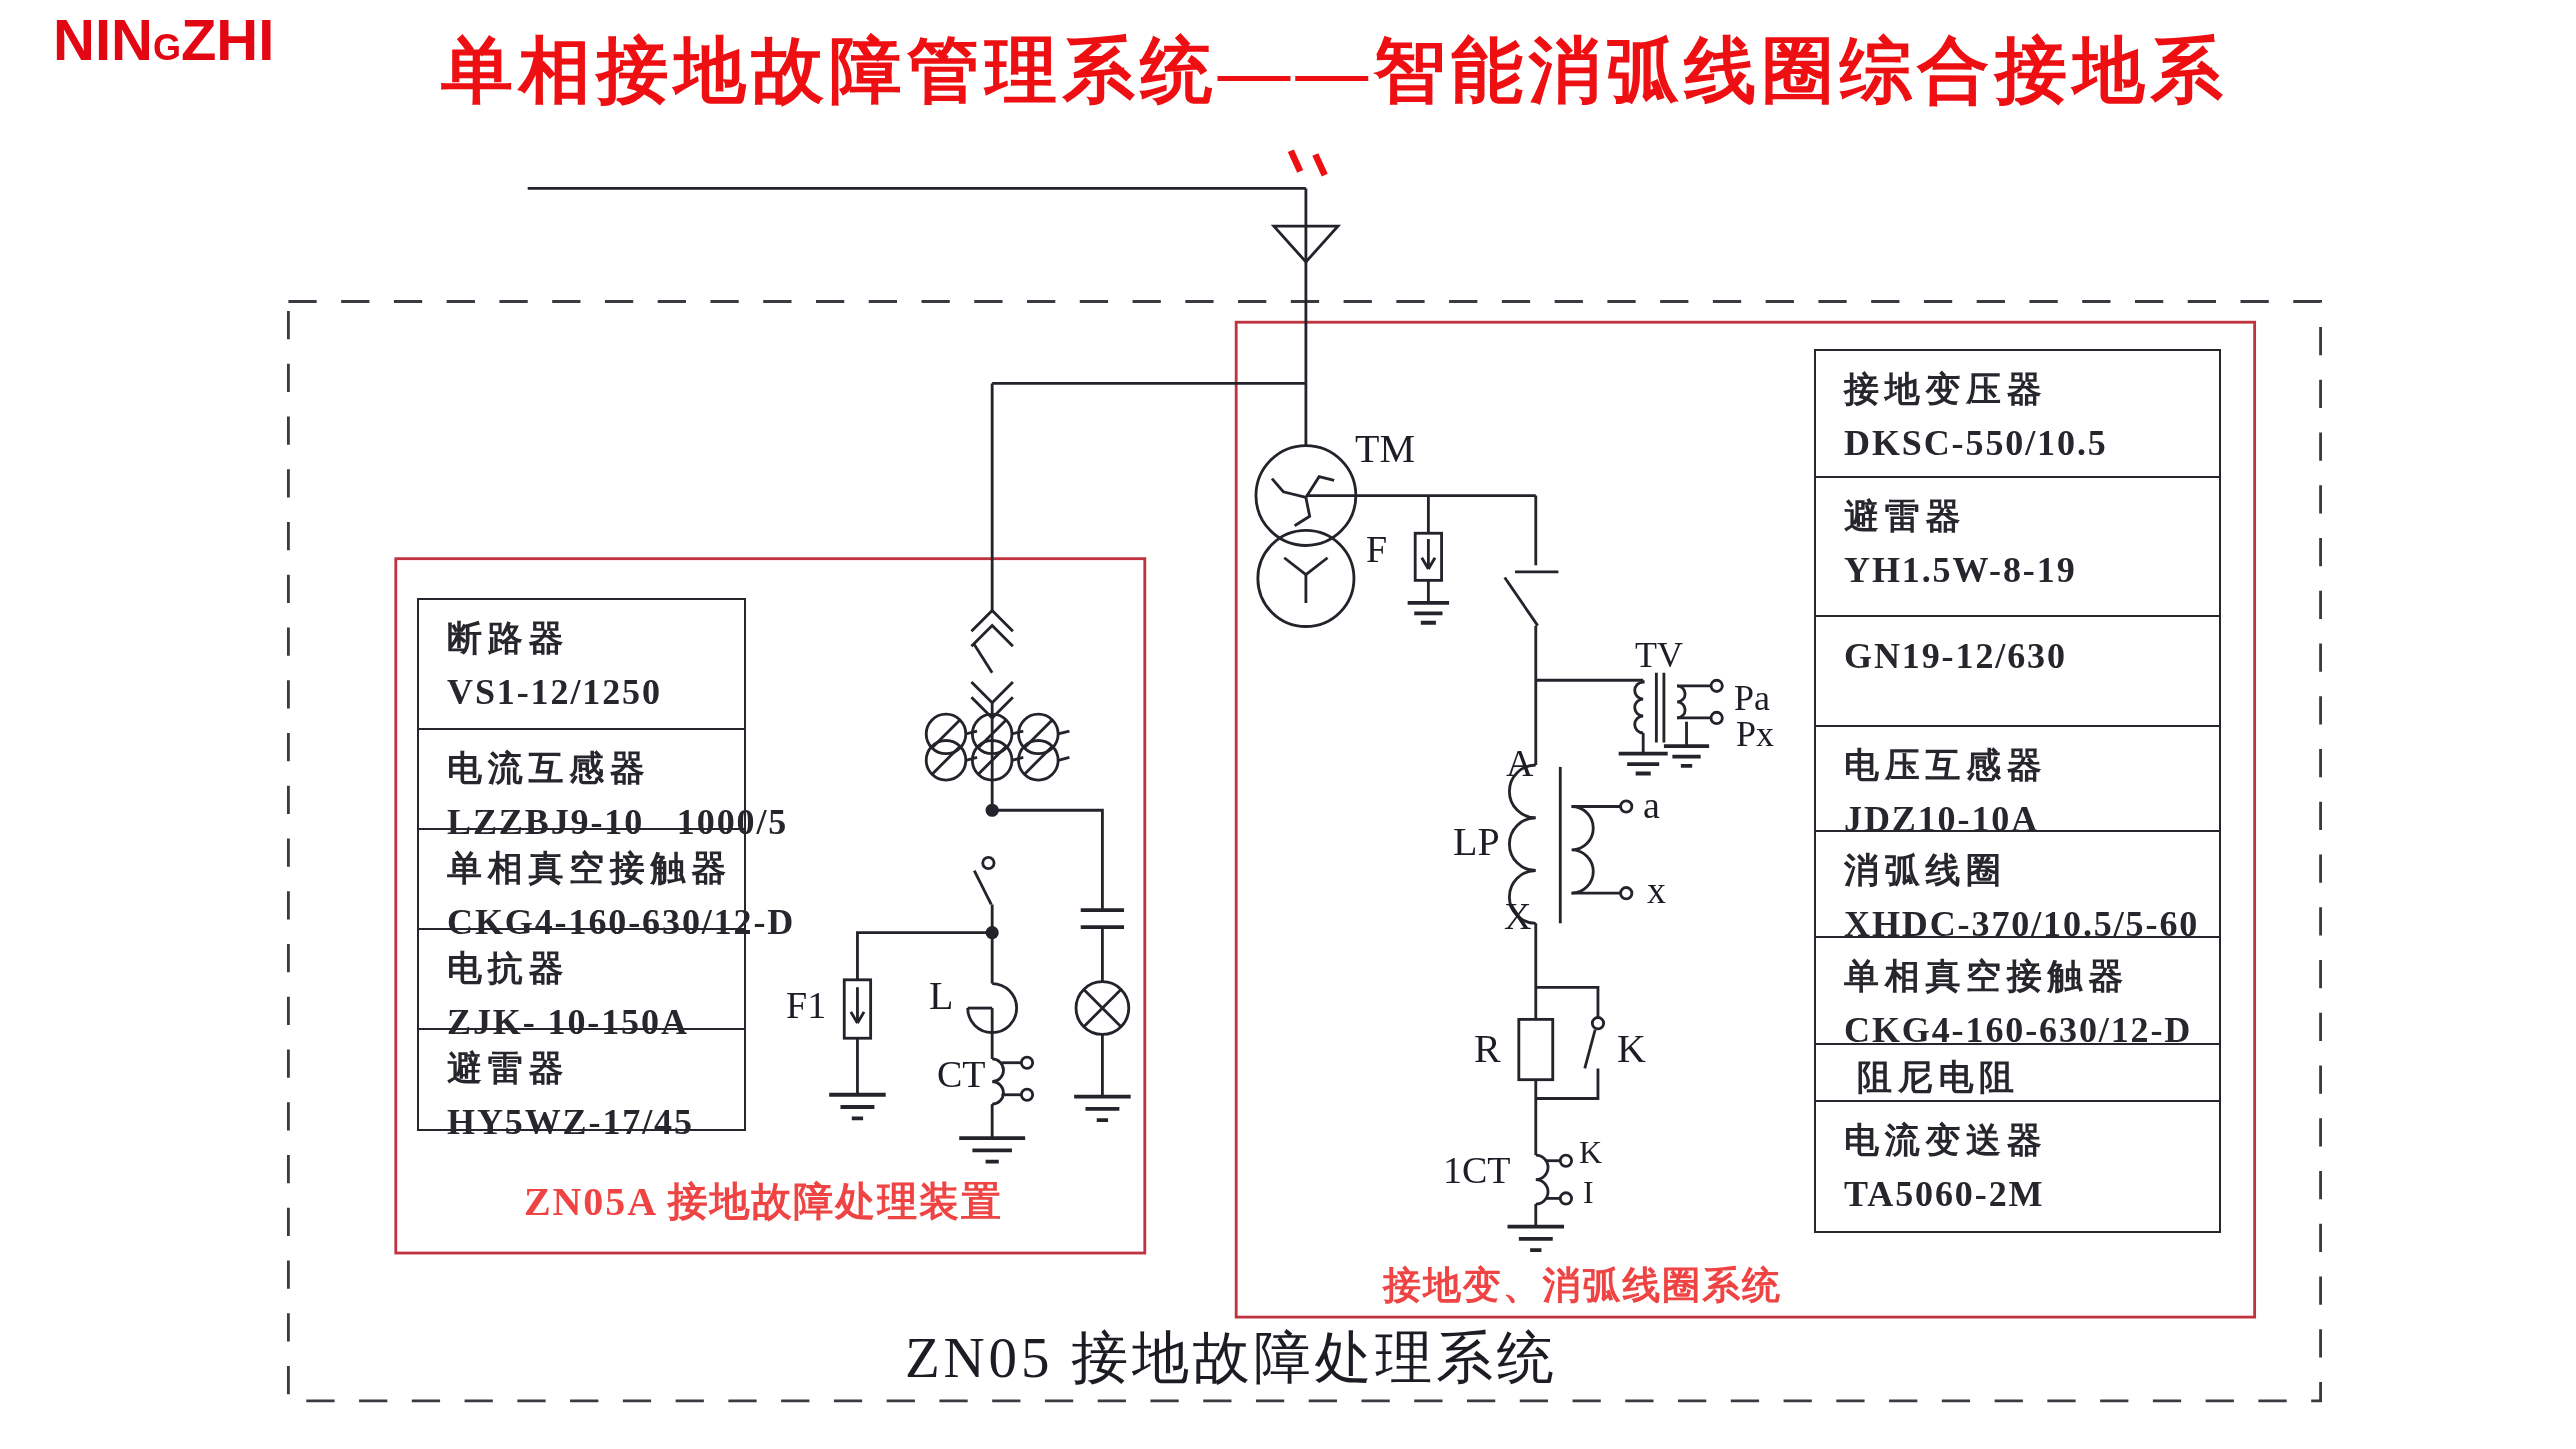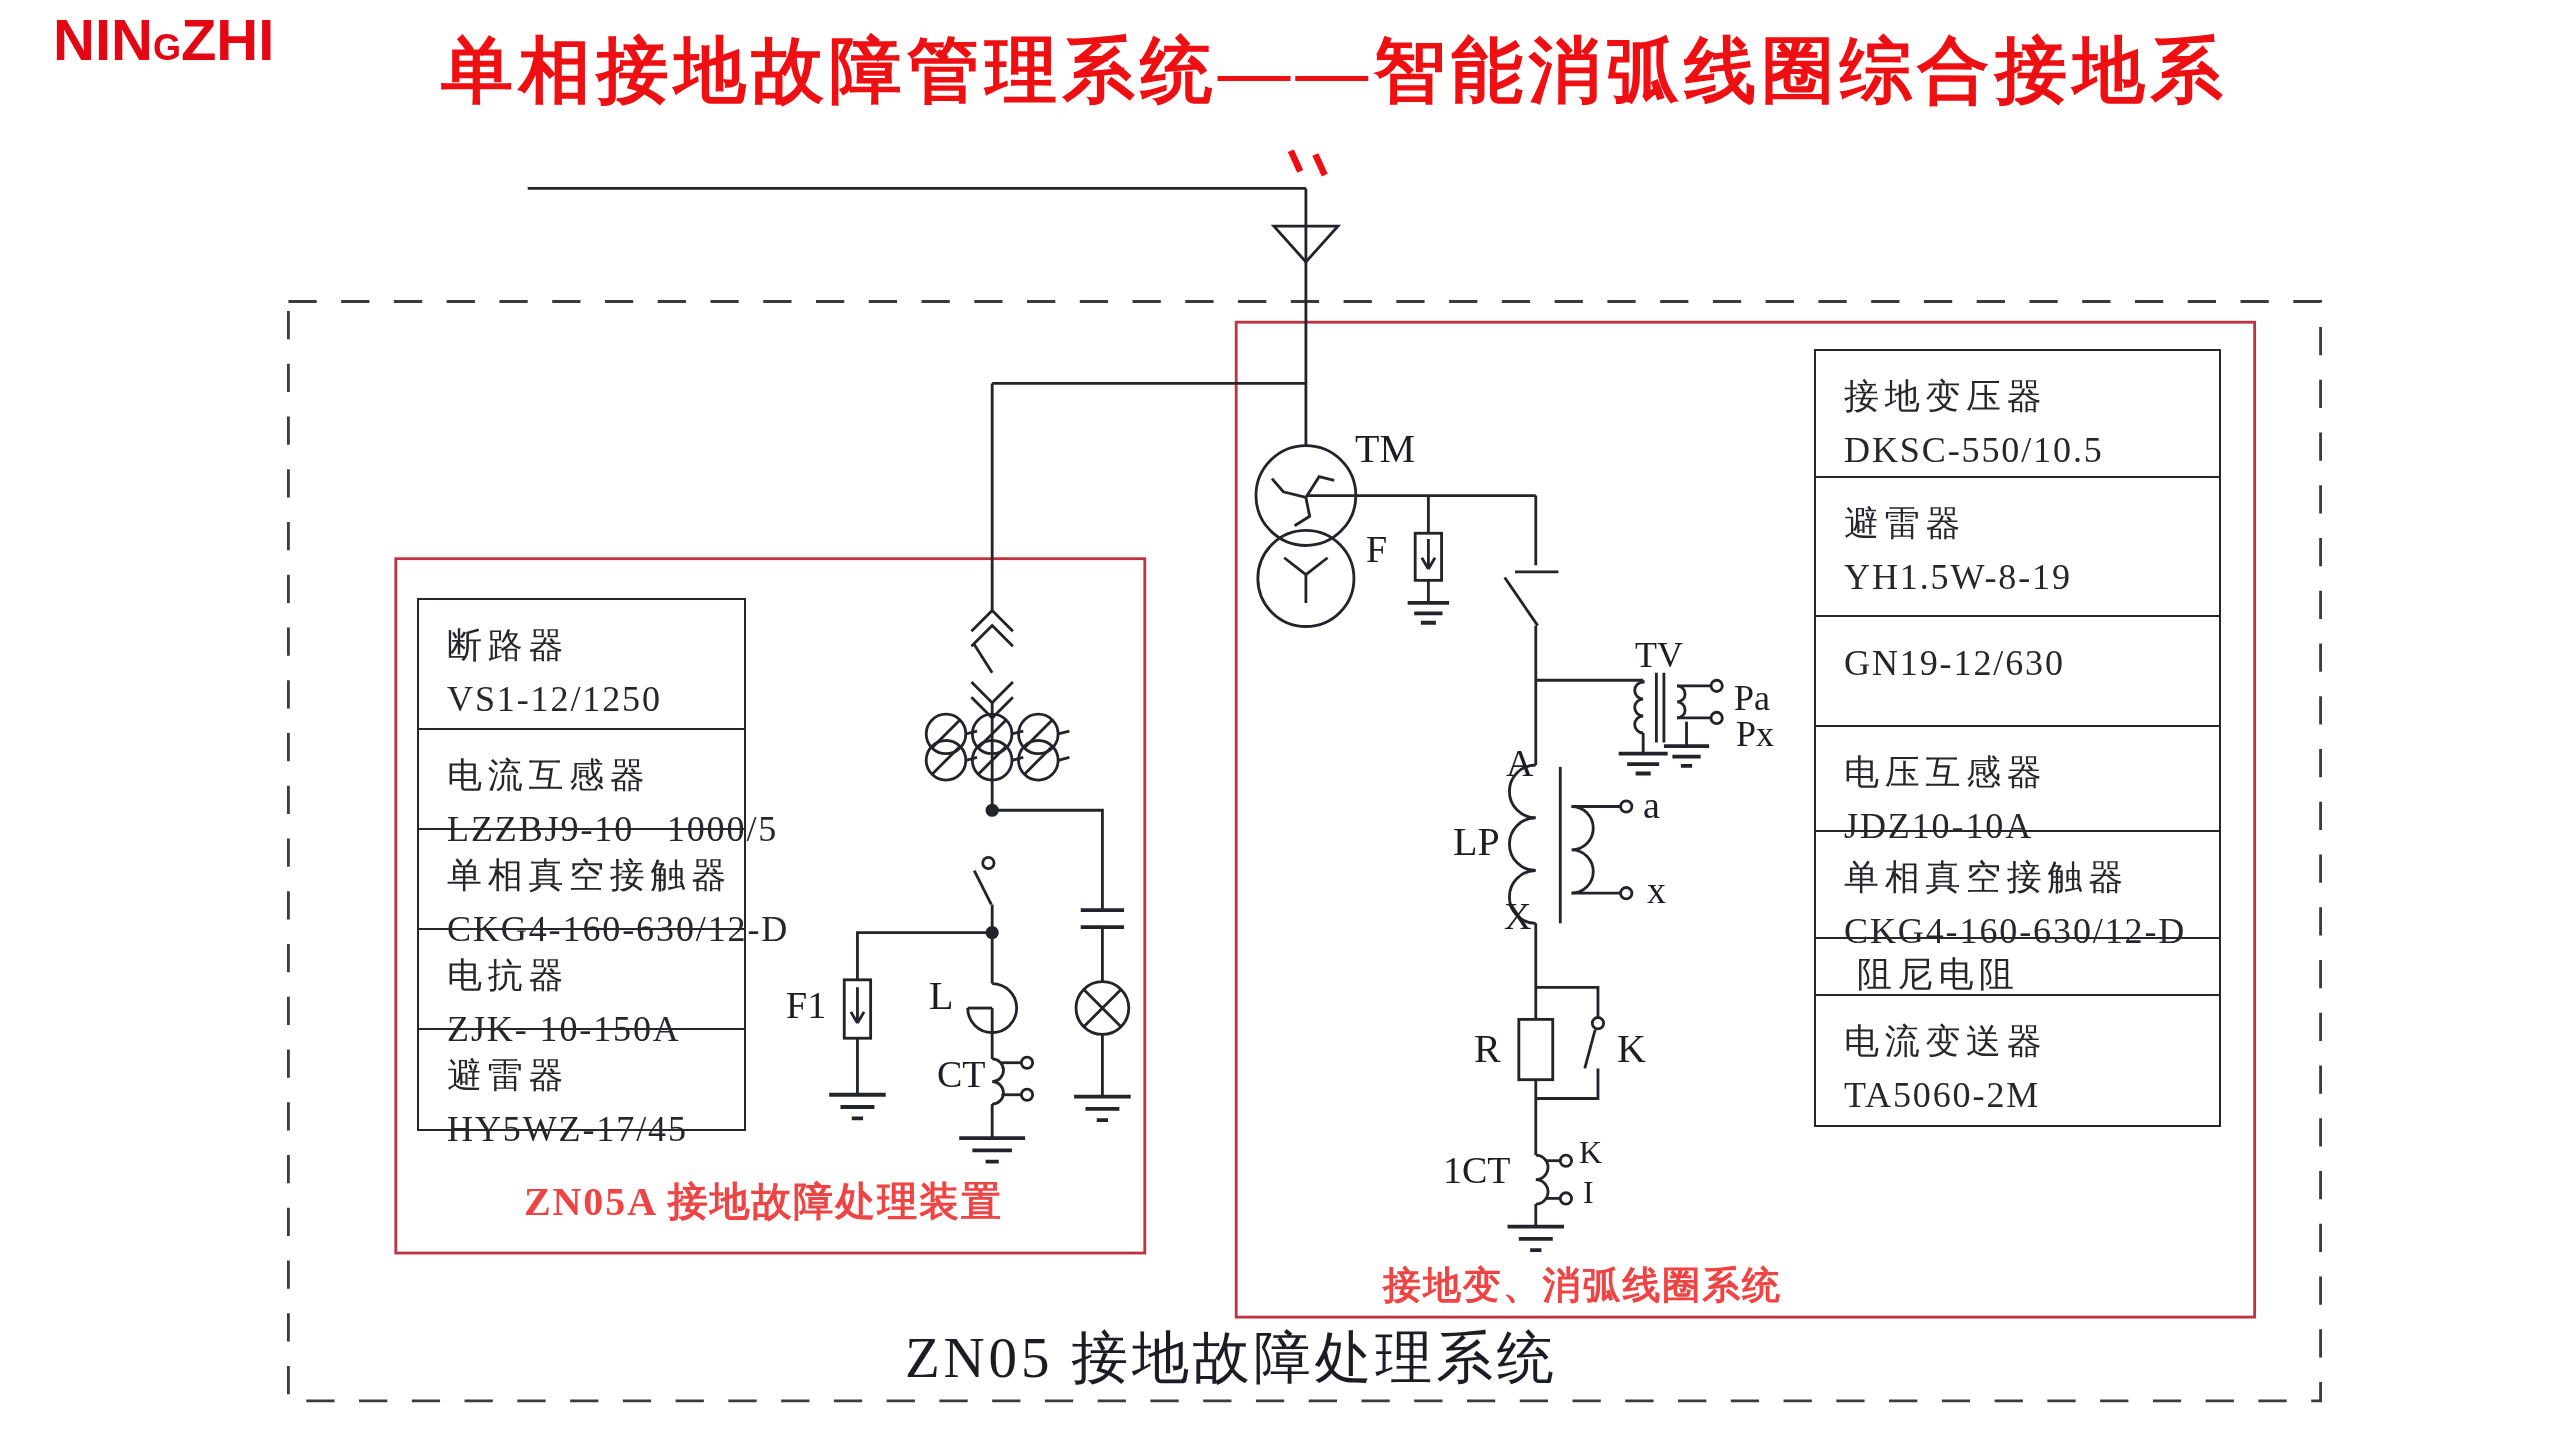--- a/index.html
+++ b/index.html
@@ -11,21 +11,21 @@
         font-weight:900;font-size:58px;letter-spacing:0px;line-height:1;}
   .logo .small-g{font-size:36px;}
   .main-title{position:absolute;left:441px;top:22.6px;color:#ee0f12;
         font-weight:bold;font-size:72px;letter-spacing:5.7px;white-space:nowrap;}
   
   .clabel{position:absolute;color:#1d1d26;white-space:nowrap;line-height:1;}
   .red-label{position:absolute;color:#ef4444;font-weight:bold;white-space:nowrap;line-height:1;}
   .sys-label{position:absolute;color:#1c1c24;font-size:57px;letter-spacing:3.8px;white-space:nowrap;line-height:1;}
   
   .ctable{position:absolute;border:2.8px solid #26262c;border-bottom:none;background:transparent;}
-  .crow{border-bottom:2.8px solid #26262c;box-sizing:border-box;padding:16px 0 0 28px;overflow:visible;}
+  .crow{border-bottom:2.8px solid #26262c;box-sizing:border-box;padding:9px 0 0 28px;overflow:visible;font-weight:bold;}
   .crow .nm{display:block;font-size:35px;color:#26262c;letter-spacing:5.7px;margin-top:5.7px;white-space:pre;}
   .crow .md{display:block;font-size:36px;color:#26262c;letter-spacing:1.9px;margin-top:9.4px;white-space:pre;}
   .crow.single{display:flex;align-items:center;}
   .crow.single .nm{margin-top:0;}
   svg{position:absolute;left:0;top:0;}
   .ln{stroke:#23232b;stroke-width:3;fill:none;}
   .lnthick{stroke:#23232b;stroke-width:4;fill:none;}
   .dot{fill:#23232b;stroke:none;}
   .term{stroke:#23232b;stroke-width:3;fill:#ffffff;}
   .redbox{stroke:#bf3341;stroke-width:3;fill:none;}
@@ -266,20 +266,24 @@
     <span class="nm">避雷器</span>
     <span class="md">YH1.5W-8-19</span>
   </div>
   <div class="crow" style="height:110px">
     <span class="md">GN19-12/630</span>
   </div>
   <div class="crow" style="height:105px">
     <span class="nm">电压互感器</span>
     <span class="md">JDZ10-10A</span>
   </div>
+  <div class="crow" style="height:106px">
+    <span class="nm">消弧线圈</span>
+    <span class="md">XHDC-370/10.5/5-60</span>
+  </div>
   <div class="crow" style="height:107px">
     <span class="nm">单相真空接触器</span>
     <span class="md">CKG4-160-630/12-D</span>
   </div>
   <div class="crow single" style="height:57px">
     <span class="nm" style="margin-left:13px">阻尼电阻</span>
     <span class="md"></span>
   </div>
   <div class="crow" style="height:131px">
     <span class="nm">电流变送器</span>

